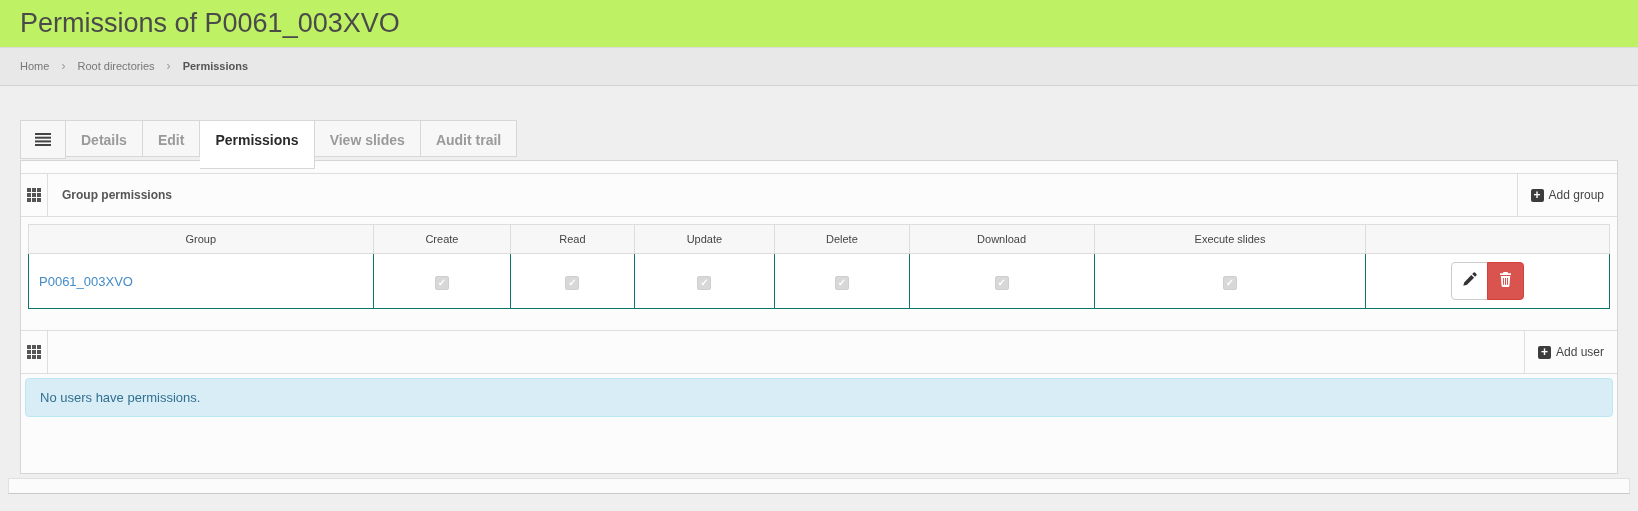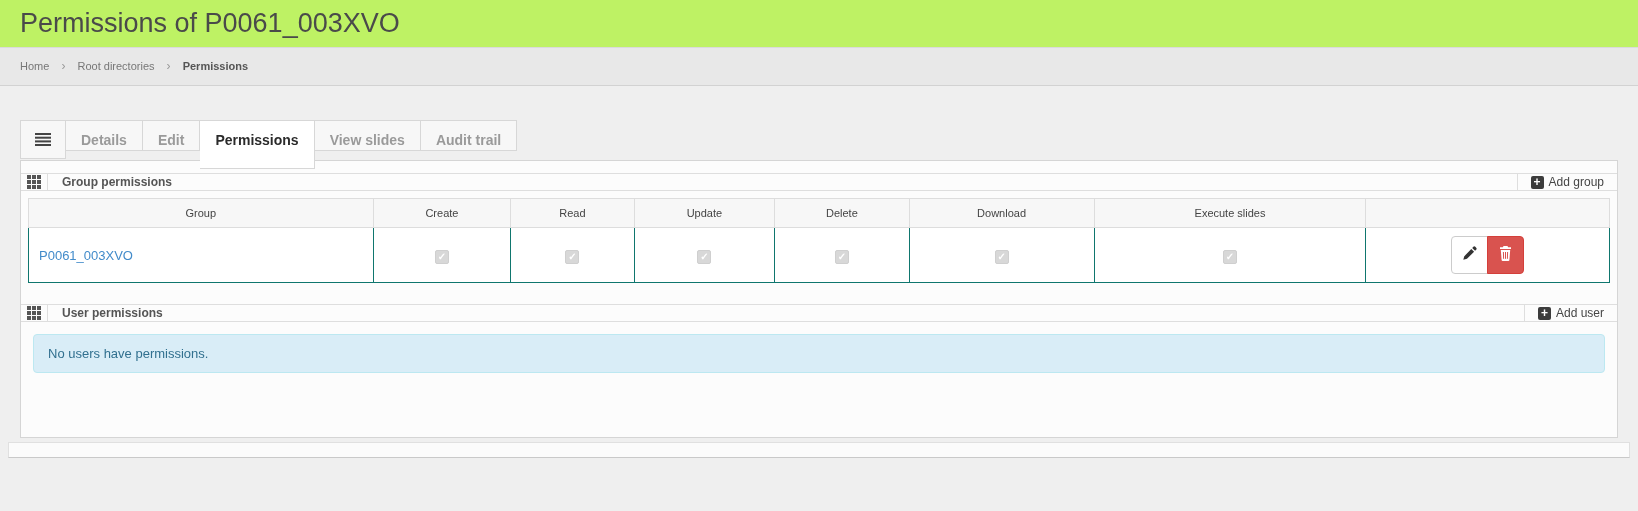--- a/index.html
+++ b/index.html
@@ -32,21 +32,21 @@
   .main { padding: 34px 20px 0; }
 
   
   .tab-bar { display: flex; align-items: flex-start; list-style: none; position: relative; z-index: 2; }
   .tab {
     border: 1px solid #d7d7d7;
     border-left-width: 0;
     background: #f7f7f7;
     color: #9a9a9a;
     font-size: 14px; font-weight: 700;
-    padding: 11px 15px 2px;
+    padding: 11px 15px 8px;
     cursor: pointer;
     white-space: nowrap;
   }
   .tab:first-child { border-left-width: 1px; }
   .tab.icon-tab { padding: 12px 14px 9px; }
   .tab.active {
     background: #ffffff;
     color: #2b2b2b;
     padding-bottom: 20px;
     margin-bottom: -8px;
@@ -59,21 +59,21 @@
     margin-top: -1px;
     position: relative; z-index: 1;
     padding-bottom: 52px;
   }
 
   
   .panel-head {
     display: flex; align-items: stretch;
     border-top: 1px solid #dedede;
     border-bottom: 1px solid #dedede;
-    height: 18px;
+    height: 44px;
     font-size: 12px;
   }
   .panel-head .icon-cell {
     width: 27px; display: flex; align-items: center; justify-content: center;
     border-right: 1px solid #dedede;
   }
   .panel-head .panel-title {
     display: flex; align-items: center;
     padding-left: 14px; font-weight: 700; color: #555;
   }
@@ -123,21 +123,21 @@
   .btn {
     width: 37px; height: 38px;
     display: inline-flex; align-items: center; justify-content: center;
     border: 1px solid #ccc; background: #fff; cursor: pointer;
   }
   .btn.edit { border-radius: 4px 0 0 4px; }
   .btn.danger { background: #d9534f; border-color: #d43f3a; border-radius: 0 4px 4px 0; margin-left: -1px; }
 
   
   .alert-info {
-    margin: 12px;
+    margin: 4px;
     background: #d9edf7;
     border: 1px solid #bce8f1;
     border-radius: 4px;
     color: #31708f;
     font-size: 13px;
     padding: 11px 14px;
   }
 
   
   .footer-bar {
@@ -286,21 +286,20 @@
                 <rect x="10" y="0" width="4" height="4"></rect>
             <rect x="0" y="5" width="4" height="4"></rect>
                 <rect x="5" y="5" width="4" height="4"></rect>
                 <rect x="10" y="5" width="4" height="4"></rect>
             <rect x="0" y="10" width="4" height="4"></rect>
                 <rect x="5" y="10" width="4" height="4"></rect>
                 <rect x="10" y="10" width="4" height="4"></rect>
           </g>
             </svg>
         </div>
-        <div class="panel-title">User permissions</div>
         <div class="spacer"></div>
         <button class="add-btn">
           <span class="plus-ico">+</span>
           <span>Add user</span>
         </button>
       </div>
       <div class="alert-info">No users have permissions.</div>
     </section>
 
   </div>

